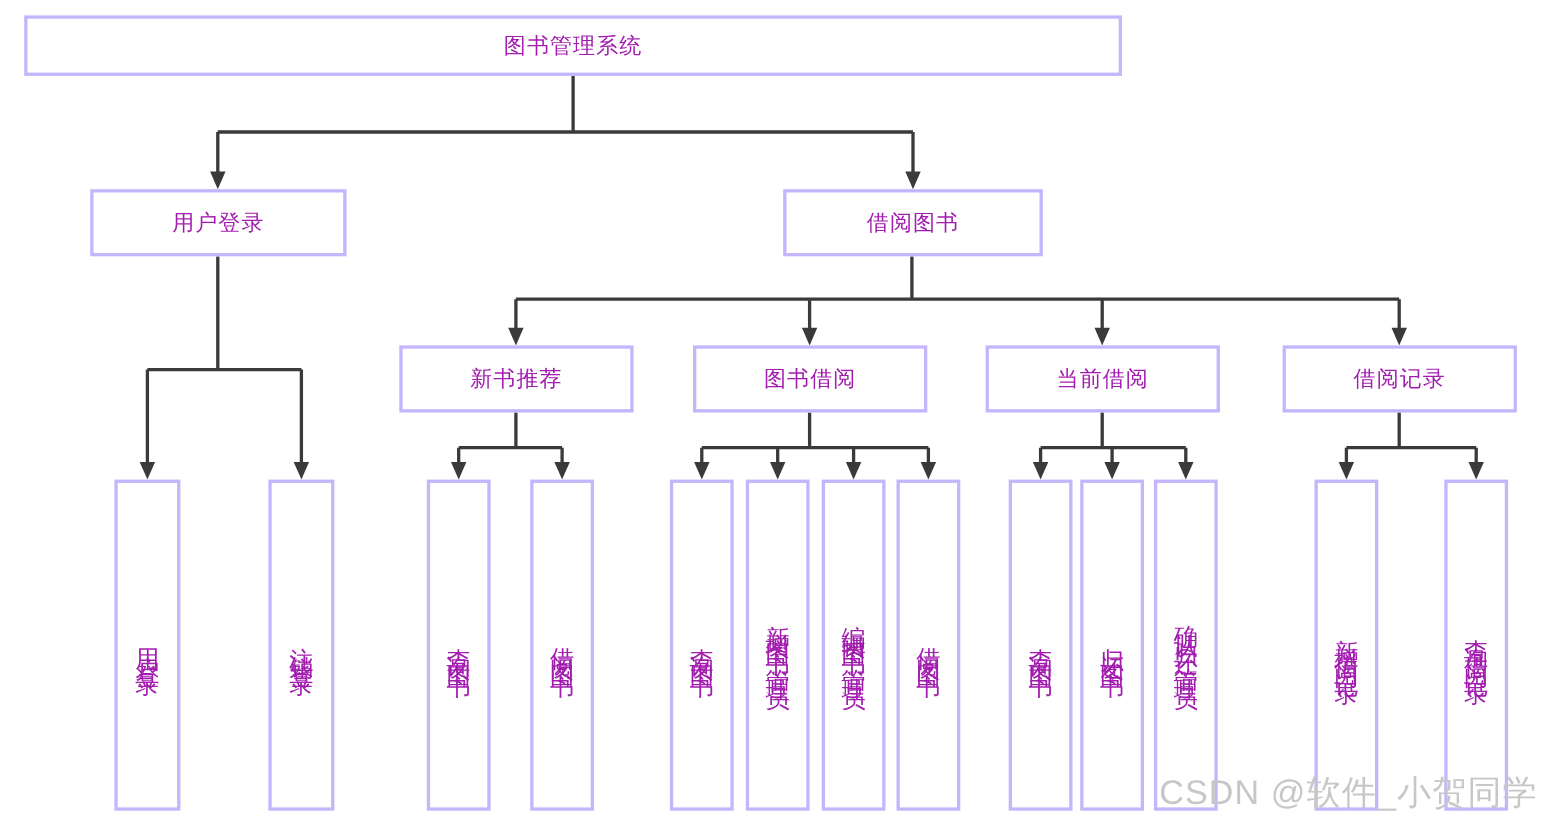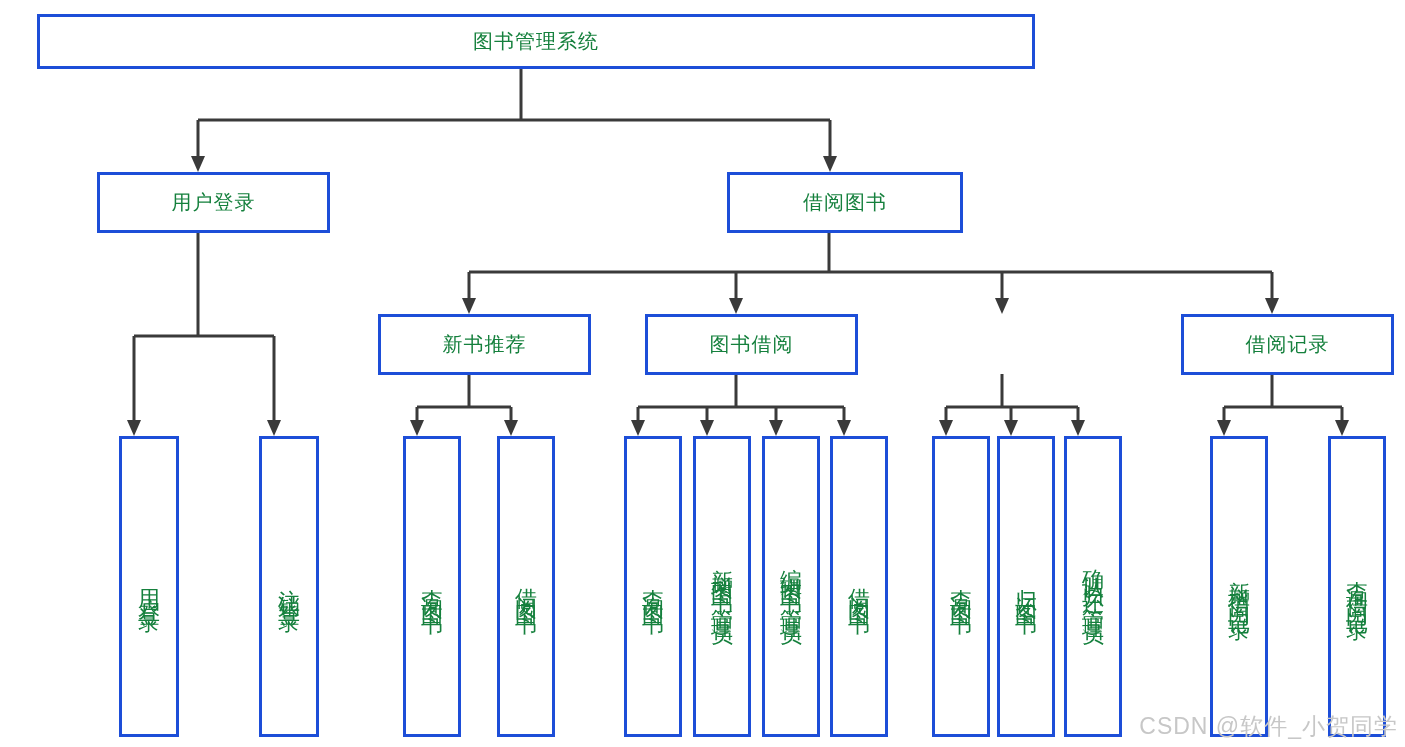--- a/index.html
+++ b/index.html
@@ -14,43 +14,42 @@
   .wires {
     position: absolute;
     left: 0; top: 0;
     width: 1405px; height: 747px;
     z-index: 1;
   }
   .node {
     position: absolute;
     box-sizing: border-box;
     background: #ffffff;
-    border: 3px solid #1d4ed8;
+    border: 3px solid #c4b5fd;
     display: flex;
     align-items: center;
     justify-content: center;
-    color: #15803d;
+    color: #a21caf;
     z-index: 2;
     font-size: 20px;
     letter-spacing: 1px;
     white-space: nowrap;
-    margin-left: 15px;
   }
   .leaf {
     writing-mode: vertical-rl;
     font-size: 22px;
     letter-spacing: 8px;
     line-height: 1;
     white-space: normal;
   }
   .watermark {
     position: absolute;
     right: 7px;
     bottom: 5px;
-    font-size: 23px;
+    font-size: 31px;
     color: #c7c7c7;
     letter-spacing: 1px;
     z-index: 5;
     white-space: nowrap;
   }
 </style>
 </head>
 <body>
 
 <div class="canvas">
@@ -95,20 +94,21 @@
     </g>
   </svg>
 
   <div class="node" style="left:22px; top:14px; width:998px; height:55px;">图书管理系统</div>
 
   <div class="node" style="left:82px; top:172px; width:233px; height:61px;">用户登录</div>
   <div class="node" style="left:712px; top:172px; width:236px; height:61px;">借阅图书</div>
 
   <div class="node" style="left:363px; top:314px; width:213px; height:61px;">新书推荐</div>
   <div class="node" style="left:630px; top:314px; width:213px; height:61px;">图书借阅</div>
+  <div class="node" style="left:896px; top:314px; width:213px; height:61px;">当前借阅</div>
   <div class="node" style="left:1166px; top:314px; width:213px; height:61px;">借阅记录</div>
 
   <div class="node leaf" style="left:104px; top:436px; width:60px; height:301px;">用户登录</div>
   <div class="node leaf" style="left:244px; top:436px; width:60px; height:301px;">注销登录</div>
 
   <div class="node leaf" style="left:388px; top:436px; width:58px; height:301px;">查询图书</div>
   <div class="node leaf" style="left:482px; top:436px; width:58px; height:301px;">借阅图书</div>
 
   <div class="node leaf" style="left:609px; top:436px; width:58px; height:301px;">查询图书</div>
   <div class="node leaf" style="left:678px; top:436px; width:58px; height:301px;">新增图书（管理员）</div>

